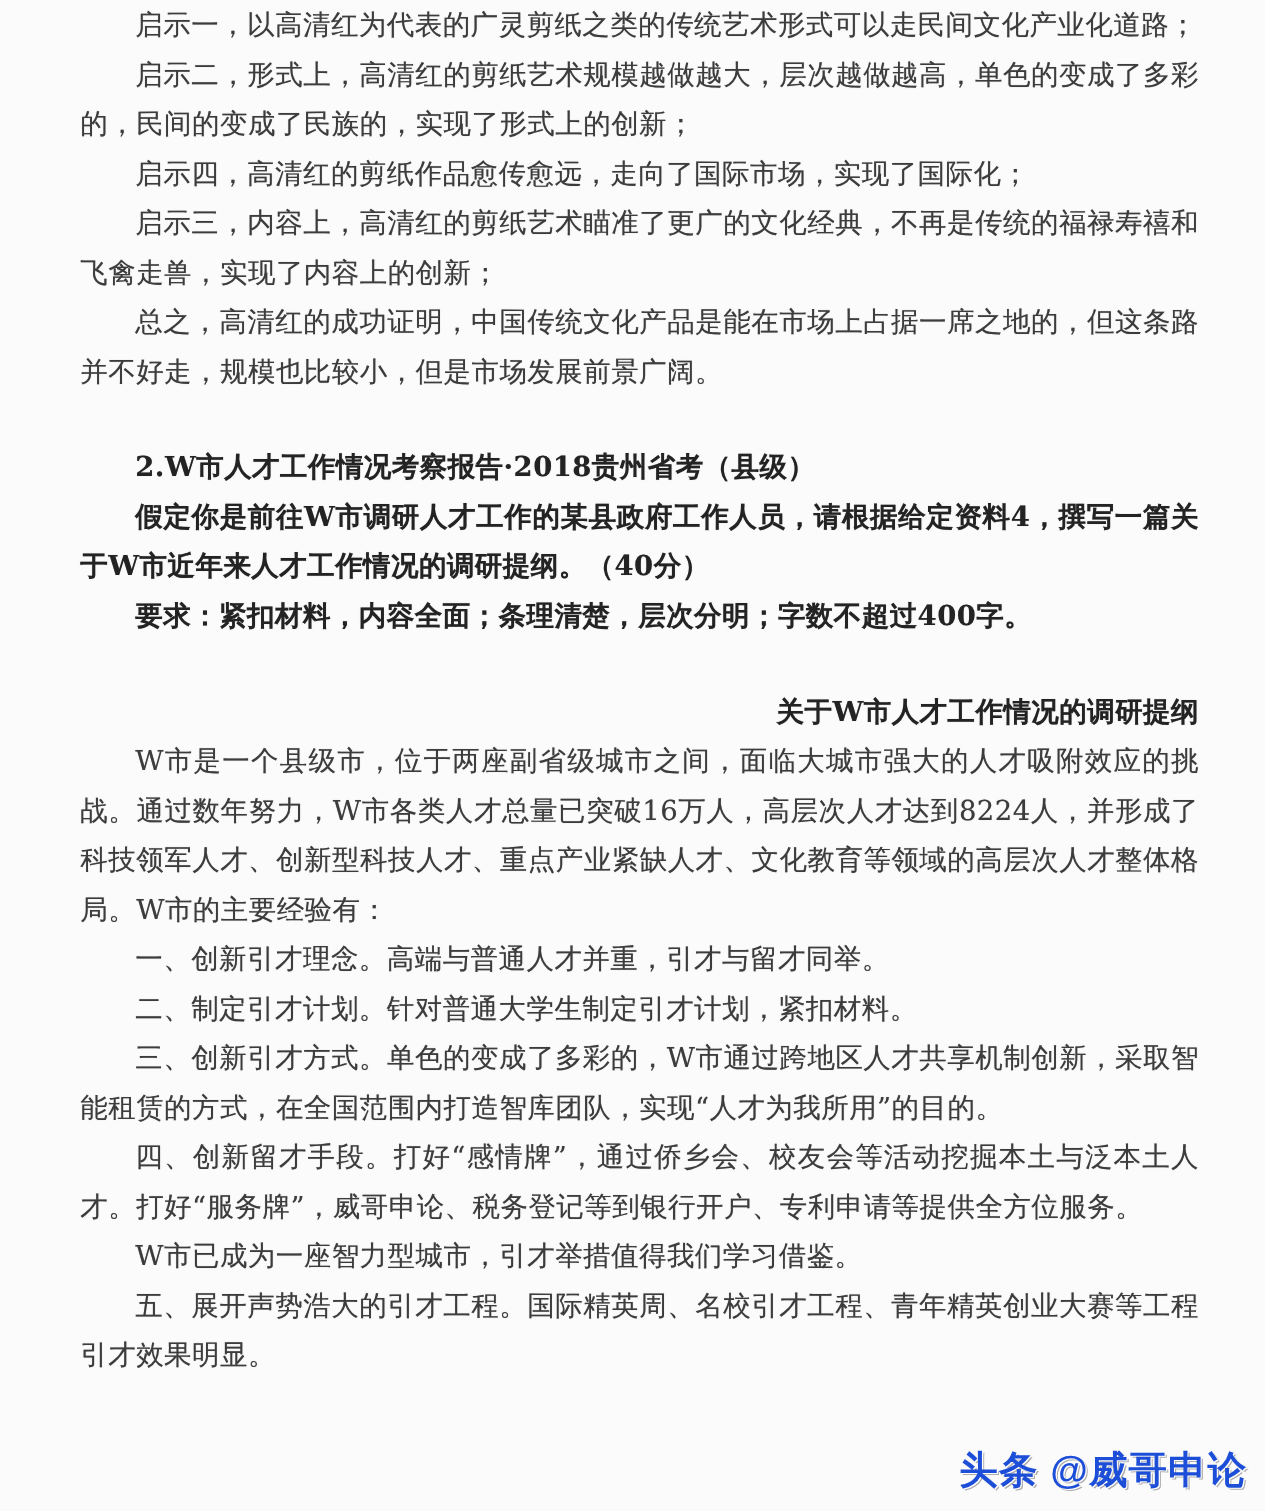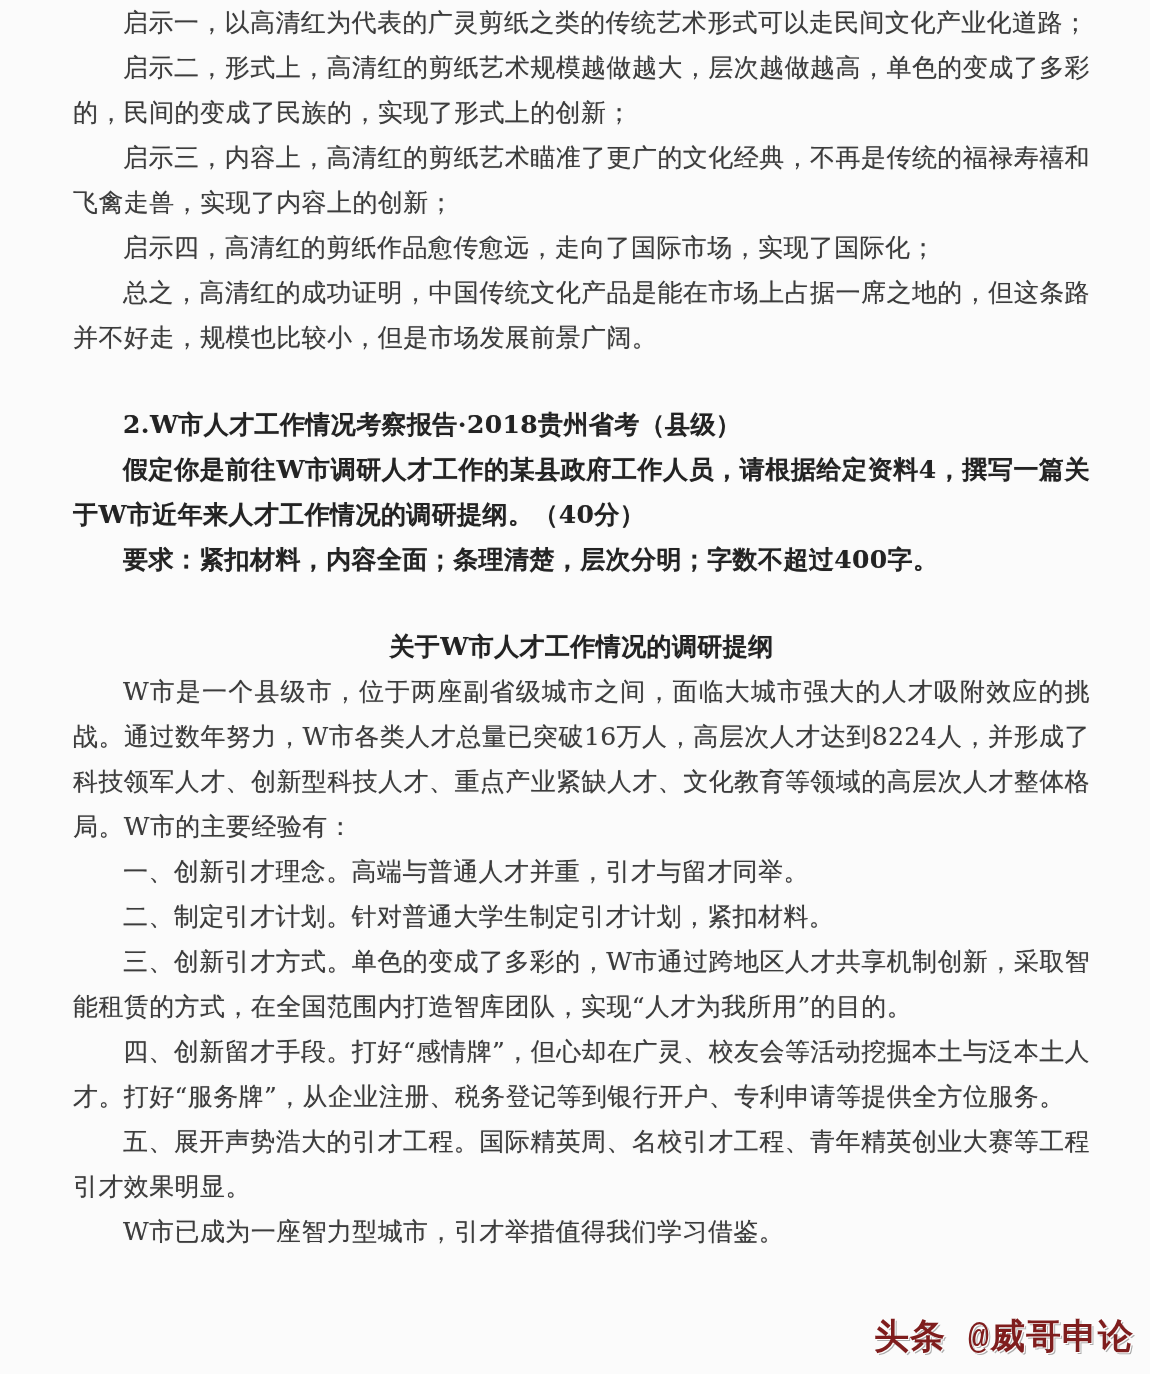--- a/index.html
+++ b/index.html
@@ -34,60 +34,60 @@
     text-indent: 2em;
   }
   .bold {
     font-weight: bold;
     color: #232323;
   }
   .gap-before {
     margin-top: 42px;
   }
   .outline-title {
-    text-align: center;
+    text-align: right;
     text-indent: 0;
   }
   .watermark {
     position: absolute;
     right: 16px;
     bottom: 14px;
-    font-family: Liberation Mono, monospace;
+    font-family: Liberation Sans, sans-serif;
     font-weight: bold;
     font-size: 35px;
     letter-spacing: 1px;
-    color: #7f1d1d;
+    color: #1d4ed8;
     text-shadow: 1px 1px 0 #ffffff, 2px 2px 0 rgba(75,75,75,0.45);
   }
 </style>
 </head>
 <body>
 
 <div class="page">
 
   <div>
     <p class="doc-text indent">启示一，以高清红为代表的广灵剪纸之类的传统艺术形式可以走民间文化产业化道路；</p>
     <p class="doc-text indent">启示二，形式上，高清红的剪纸艺术规模越做越大，层次越做越高，单色的变成了多彩的，民间的变成了民族的，实现了形式上的创新；</p>
+    <p class="doc-text indent">启示四，高清红的剪纸作品愈传愈远，走向了国际市场，实现了国际化；</p>
     <p class="doc-text indent">启示三，内容上，高清红的剪纸艺术瞄准了更广的文化经典，不再是传统的福禄寿禧和飞禽走兽，实现了内容上的创新；</p>
-    <p class="doc-text indent">启示四，高清红的剪纸作品愈传愈远，走向了国际市场，实现了国际化；</p>
     <p class="doc-text indent">总之，高清红的成功证明，中国传统文化产品是能在市场上占据一席之地的，但这条路并不好走，规模也比较小，但是市场发展前景广阔。</p>
   </div>
 
   <div>
     <p class="doc-text indent bold gap-before">2.W市人才工作情况考察报告·2018贵州省考（县级）</p>
     <p class="doc-text indent bold">假定你是前往W市调研人才工作的某县政府工作人员，请根据给定资料4，撰写一篇关于W市近年来人才工作情况的调研提纲。（40分）</p>
     <p class="doc-text indent bold">要求：紧扣材料，内容全面；条理清楚，层次分明；字数不超过400字。</p>
   </div>
 
   <div>
     <p class="doc-text bold outline-title gap-before">关于W市人才工作情况的调研提纲</p>
     <p class="doc-text indent">W市是一个县级市，位于两座副省级城市之间，面临大城市强大的人才吸附效应的挑战。通过数年努力，W市各类人才总量已突破16万人，高层次人才达到8224人，并形成了科技领军人才、创新型科技人才、重点产业紧缺人才、文化教育等领域的高层次人才整体格局。W市的主要经验有：</p>
     <p class="doc-text indent">一、创新引才理念。高端与普通人才并重，引才与留才同举。</p>
     <p class="doc-text indent">二、制定引才计划。针对普通大学生制定引才计划，紧扣材料。</p>
     <p class="doc-text indent">三、创新引才方式。单色的变成了多彩的，W市通过跨地区人才共享机制创新，采取智能租赁的方式，在全国范围内打造智库团队，实现“人才为我所用”的目的。</p>
-    <p class="doc-text indent">四、创新留才手段。打好“感情牌”，但心却在广灵、校友会等活动挖掘本土与泛本土人才。打好“服务牌”，从企业注册、税务登记等到银行开户、专利申请等提供全方位服务。</p>
+    <p class="doc-text indent">四、创新留才手段。打好“感情牌”，通过侨乡会、校友会等活动挖掘本土与泛本土人才。打好“服务牌”，威哥申论、税务登记等到银行开户、专利申请等提供全方位服务。</p>
+    <p class="doc-text indent">W市已成为一座智力型城市，引才举措值得我们学习借鉴。</p>
     <p class="doc-text indent">五、展开声势浩大的引才工程。国际精英周、名校引才工程、青年精英创业大赛等工程引才效果明显。</p>
-    <p class="doc-text indent">W市已成为一座智力型城市，引才举措值得我们学习借鉴。</p>
   </div>
 
 </div>
 
 <div class="watermark">头条 @威哥申论</div>
 
 </body></html>

